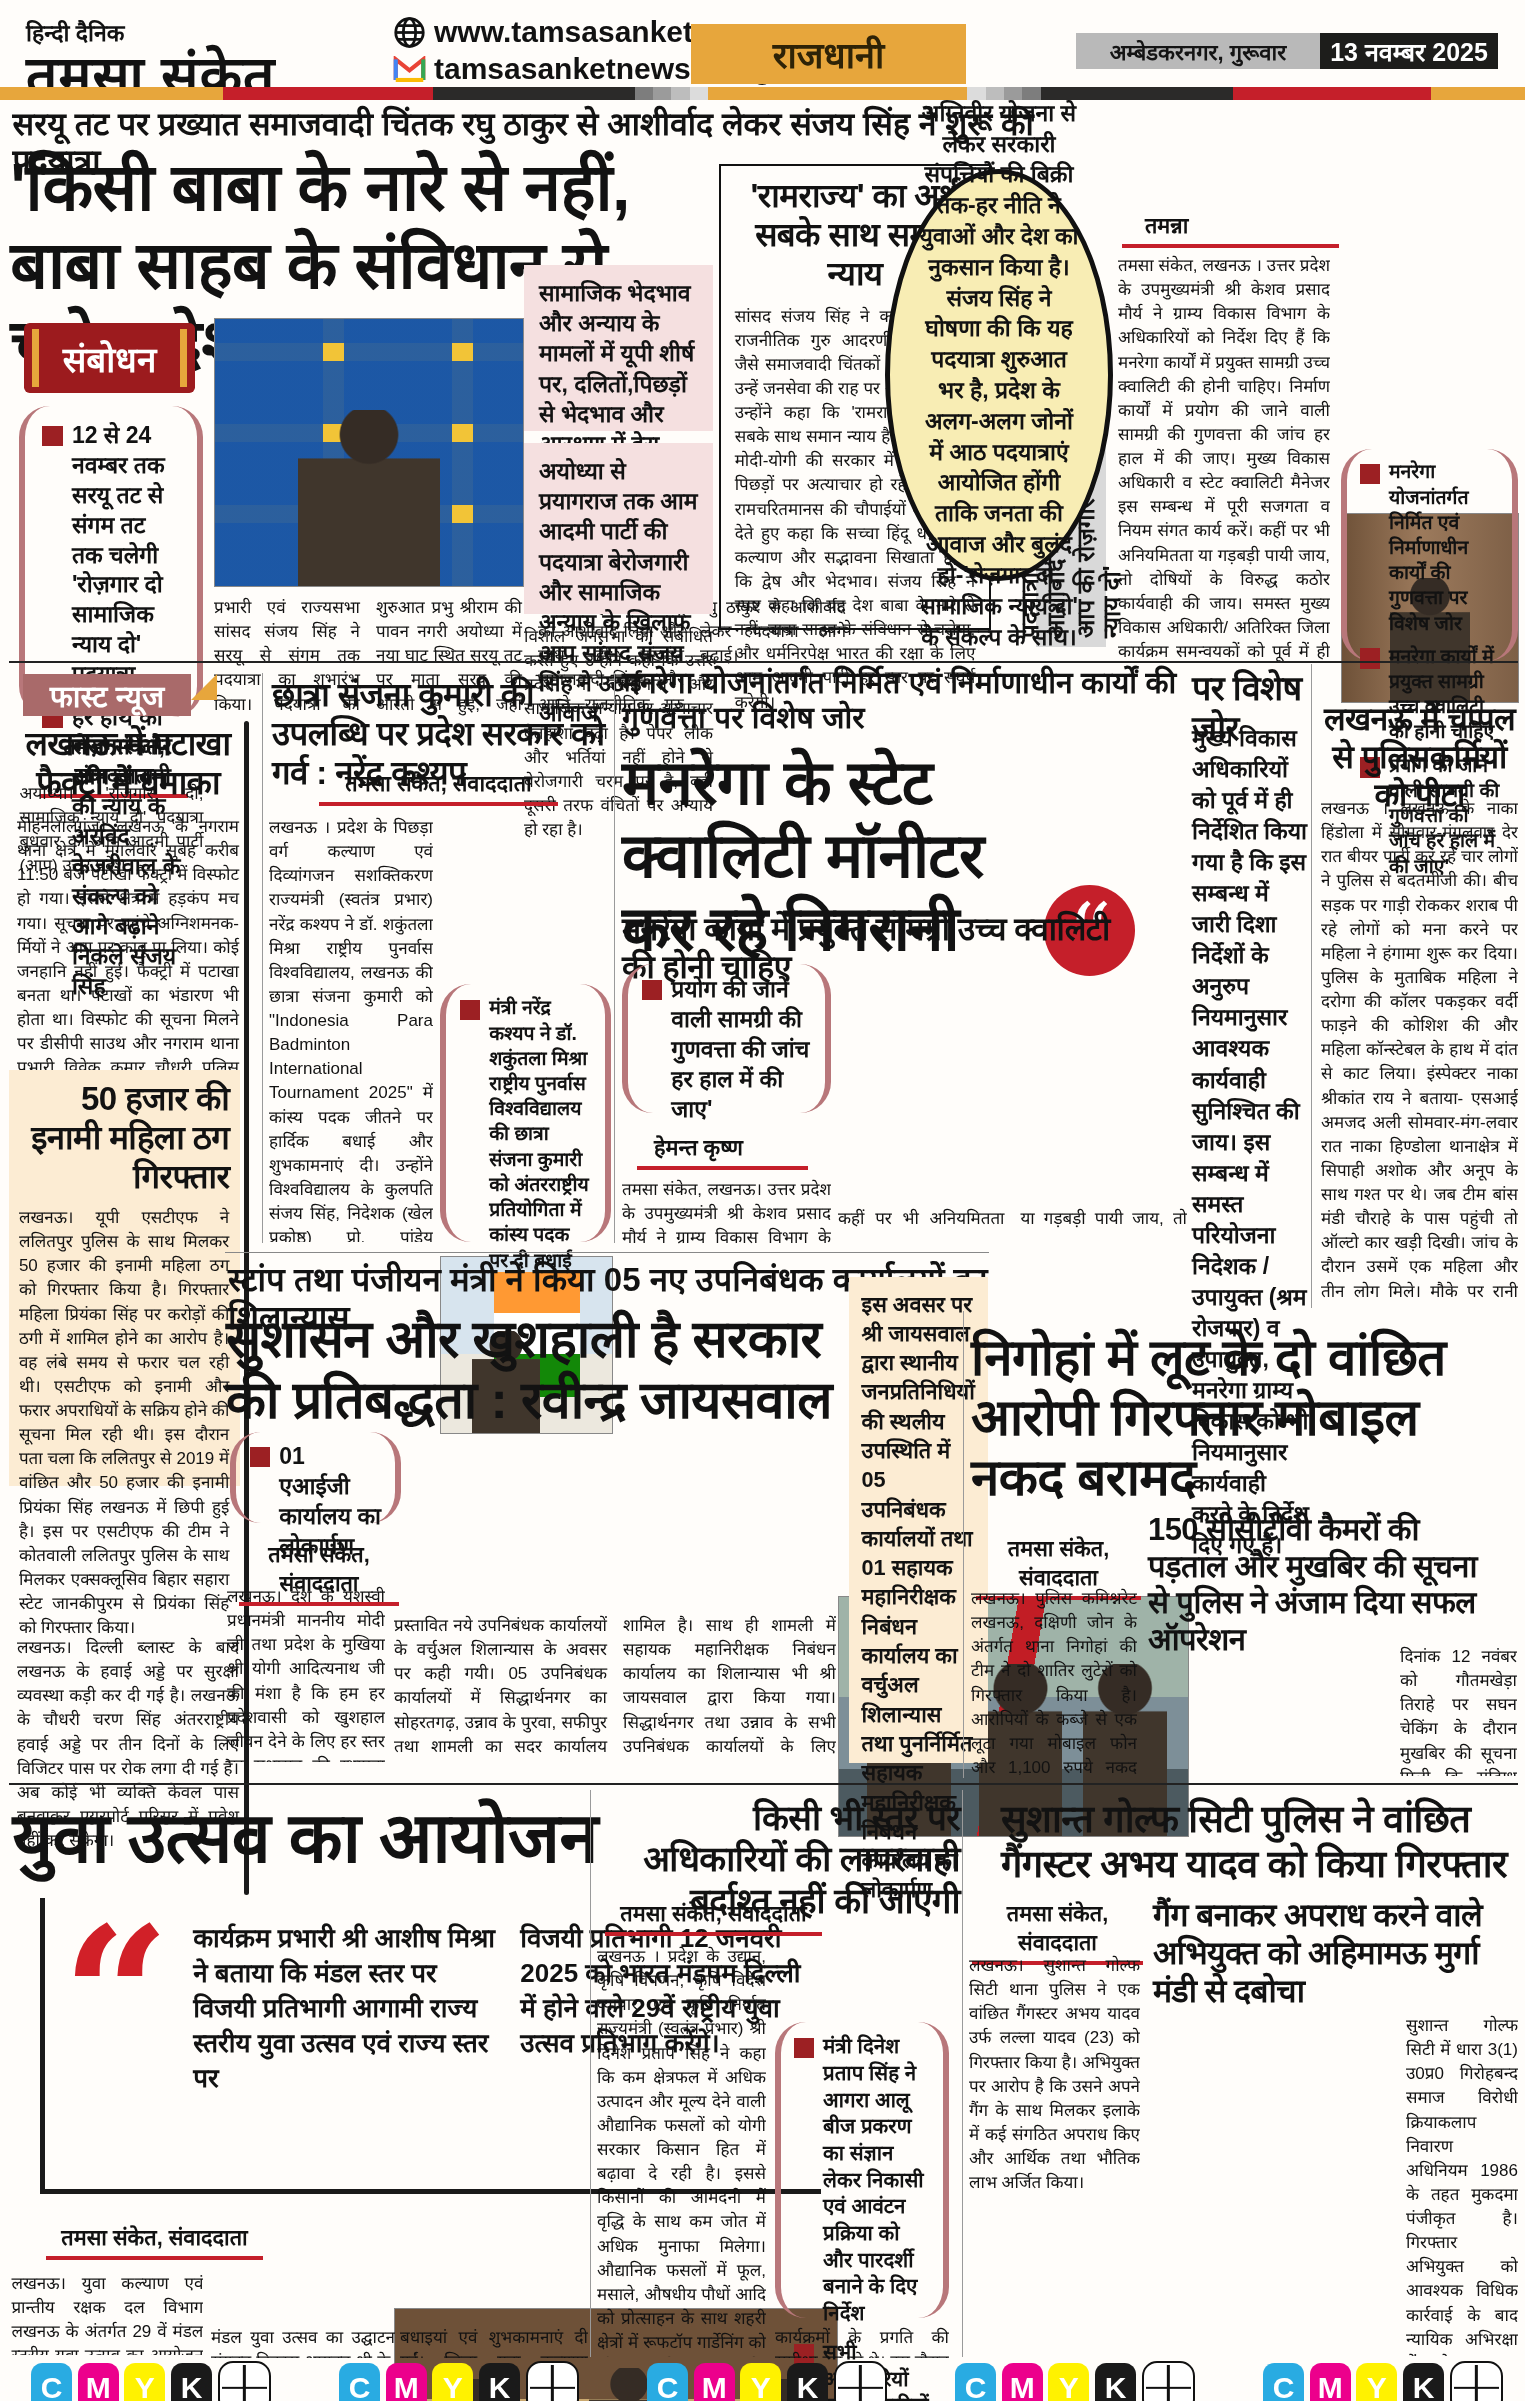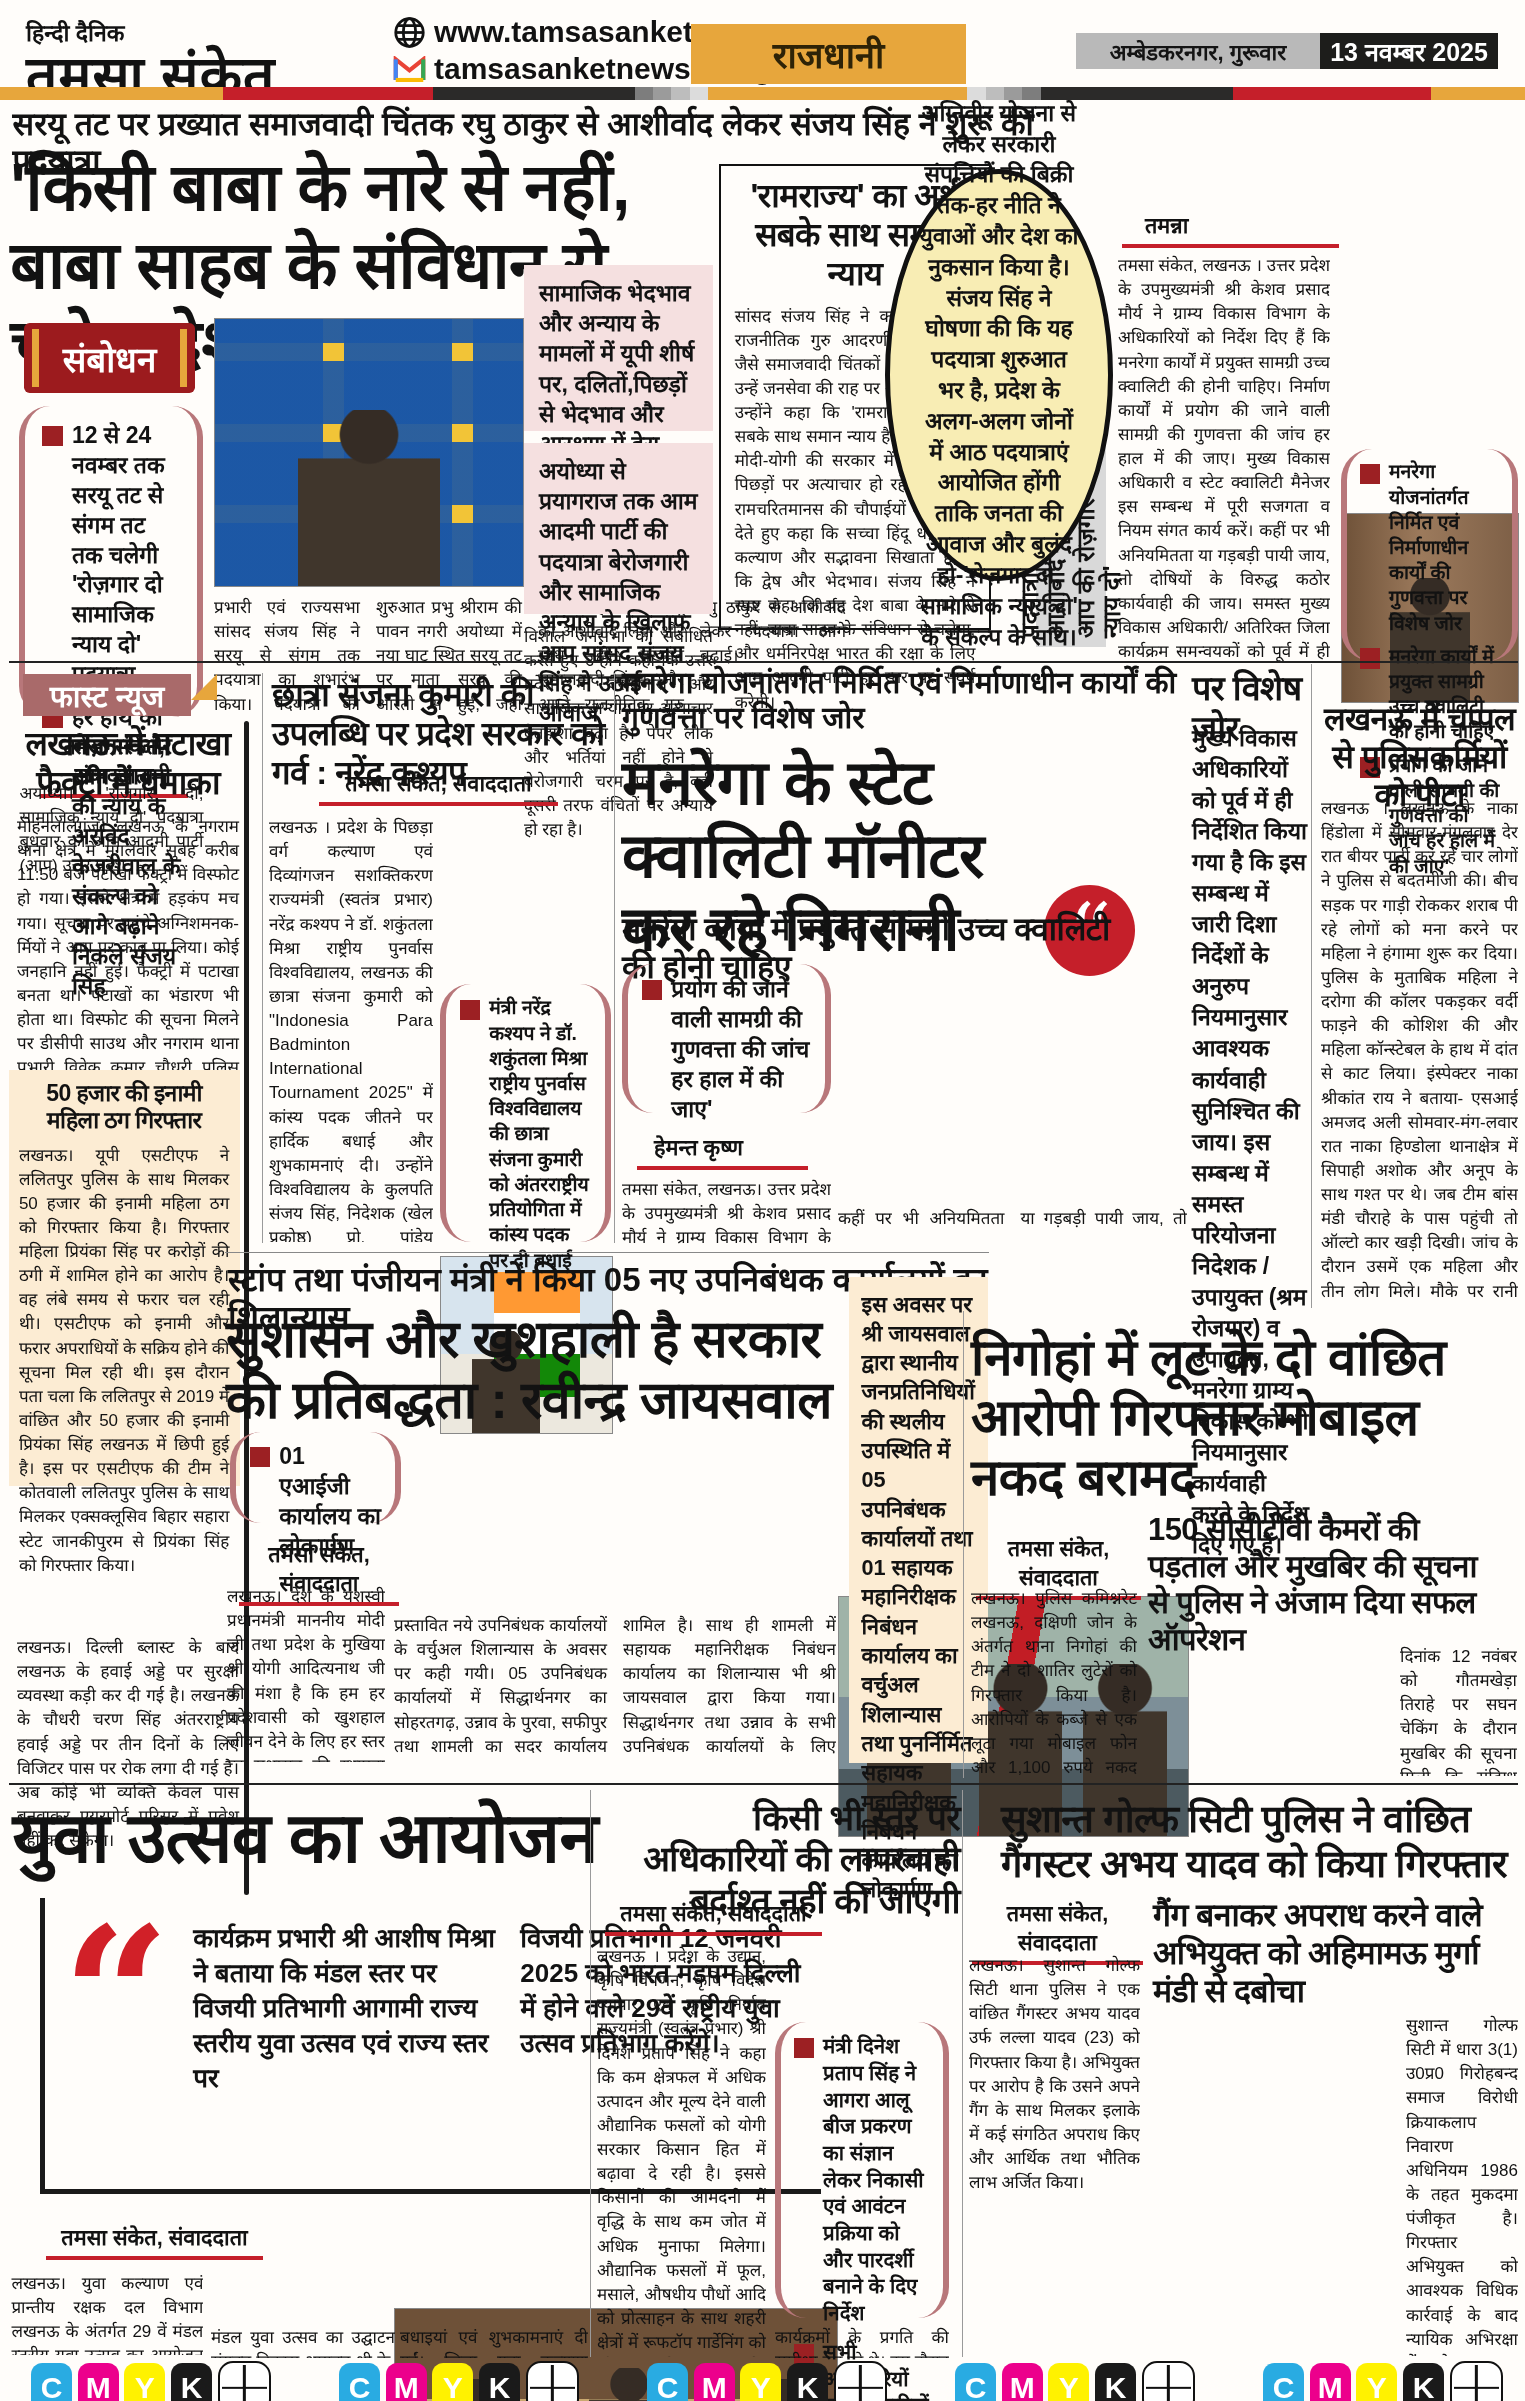--- a/index.html
+++ b/index.html
@@ -218,21 +218,21 @@
   <div class="abs" style="left:23px;top:674px;width:194px;height:42px;display:flex;">
     <div class="label-rose" style="width:171px;height:42px;">फास्ट न्यूज</div>
     <div class="fold"></div>
   </div>
   <div class="abs" style="left:244px;top:721px;width:4.6px;height:1174px;background:#1a1a1a;border-radius:4.6px;"></div>
 
   <div class="abs headline center" style="left:17px;top:725px;width:222px;font-size:33px;">लखनऊ में पटाखा फैक्ट्री में धमाका</div>
   <div class="abs body-text" style="left:17px;top:815px;width:222px;">मोहनलालगंज। लखनऊ के नगराम थाना क्षेत्र में मंगलवार सुबह करीब 11:50 बजे पटाखा फैक्ट्री में विस्फोट हो गया। इससे क्षेत्र में हड़कंप मच गया। सूचना पर पहुंचे अग्निशमनक-र्मियों ने आग पर काबू पा लिया। कोई जनहानि नहीं हुई। फैक्ट्री में पटाखा बनता था। पटाखों का भंडारण भी होता था। विस्फोट की सूचना मिलने पर डीसीपी साउथ और नगराम थाना प्रभारी विवेक कुमार चौधरी पुलिस बल के साथ मौके पर पहुंचे।</div>
 
   <div class="abs cream" style="left:8.6px;top:1070px;width:231px;height:416px;padding:10.3px;box-sizing:border-box;">
-    <div class="headline center" style="font-size:23px;">50 हजार की इनामी महिला ठग गिरफ्तार</div>
+    <div class="headline center" style="font-size:33px;text-align:right;">50 हजार की इनामी महिला ठग गिरफ्तार</div>
     <div class="body-text" style="margin-top:9px;">लखनऊ। यूपी एसटीएफ ने ललितपुर पुलिस के साथ मिलकर 50 हजार की इनामी महिला ठग को गिरफ्तार किया है। गिरफ्तार महिला प्रियंका सिंह पर करोड़ों की ठगी में शामिल होने का आरोप है। वह लंबे समय से फरार चल रही थी। एसटीएफ को इनामी और फरार अपराधियों के सक्रिय होने की सूचना मिल रही थी। इस दौरान पता चला कि ललितपुर से 2019 में वांछित और 50 हजार की इनामी प्रियंका सिंह लखनऊ में छिपी हुई है। इस पर एसटीएफ की टीम ने कोतवाली ललितपुर पुलिस के साथ मिलकर एक्सक्लूसिव बिहार सहारा स्टेट जानकीपुरम से प्रियंका सिंह को गिरफ्तार किया।</div>
   </div>
 
   <div class="abs body-text" style="left:17px;top:1636px;width:222px;">लखनऊ। दिल्ली ब्लास्ट के बाद लखनऊ के हवाई अड्डे पर सुरक्षा व्यवस्था कड़ी कर दी गई है। लखनऊ के चौधरी चरण सिंह अंतरराष्ट्रीय हवाई अड्डे पर तीन दिनों के लिए विजिटर पास पर रोक लगा दी गई है। अब कोई भी व्यक्ति केवल पास बनवाकर एयरपोर्ट परिसर में प्रवेश नहीं कर सकेगा।</div>
 
   <div class="abs vline" style="left:262px;top:673px;height:570px;"></div>
   <div class="abs headline" style="left:272px;top:676px;width:342px;font-size:33px;">छात्रा संजना कुमारी की उपलब्धि पर प्रदेश सरकार को गर्व : नरेंद्र कश्यप</div>
   <div class="abs" style="left:319px;top:768px;width:239px;">
     <div class="byline">तमसा संकेत, संवाददाता</div>
     <div class="rule"></div>

